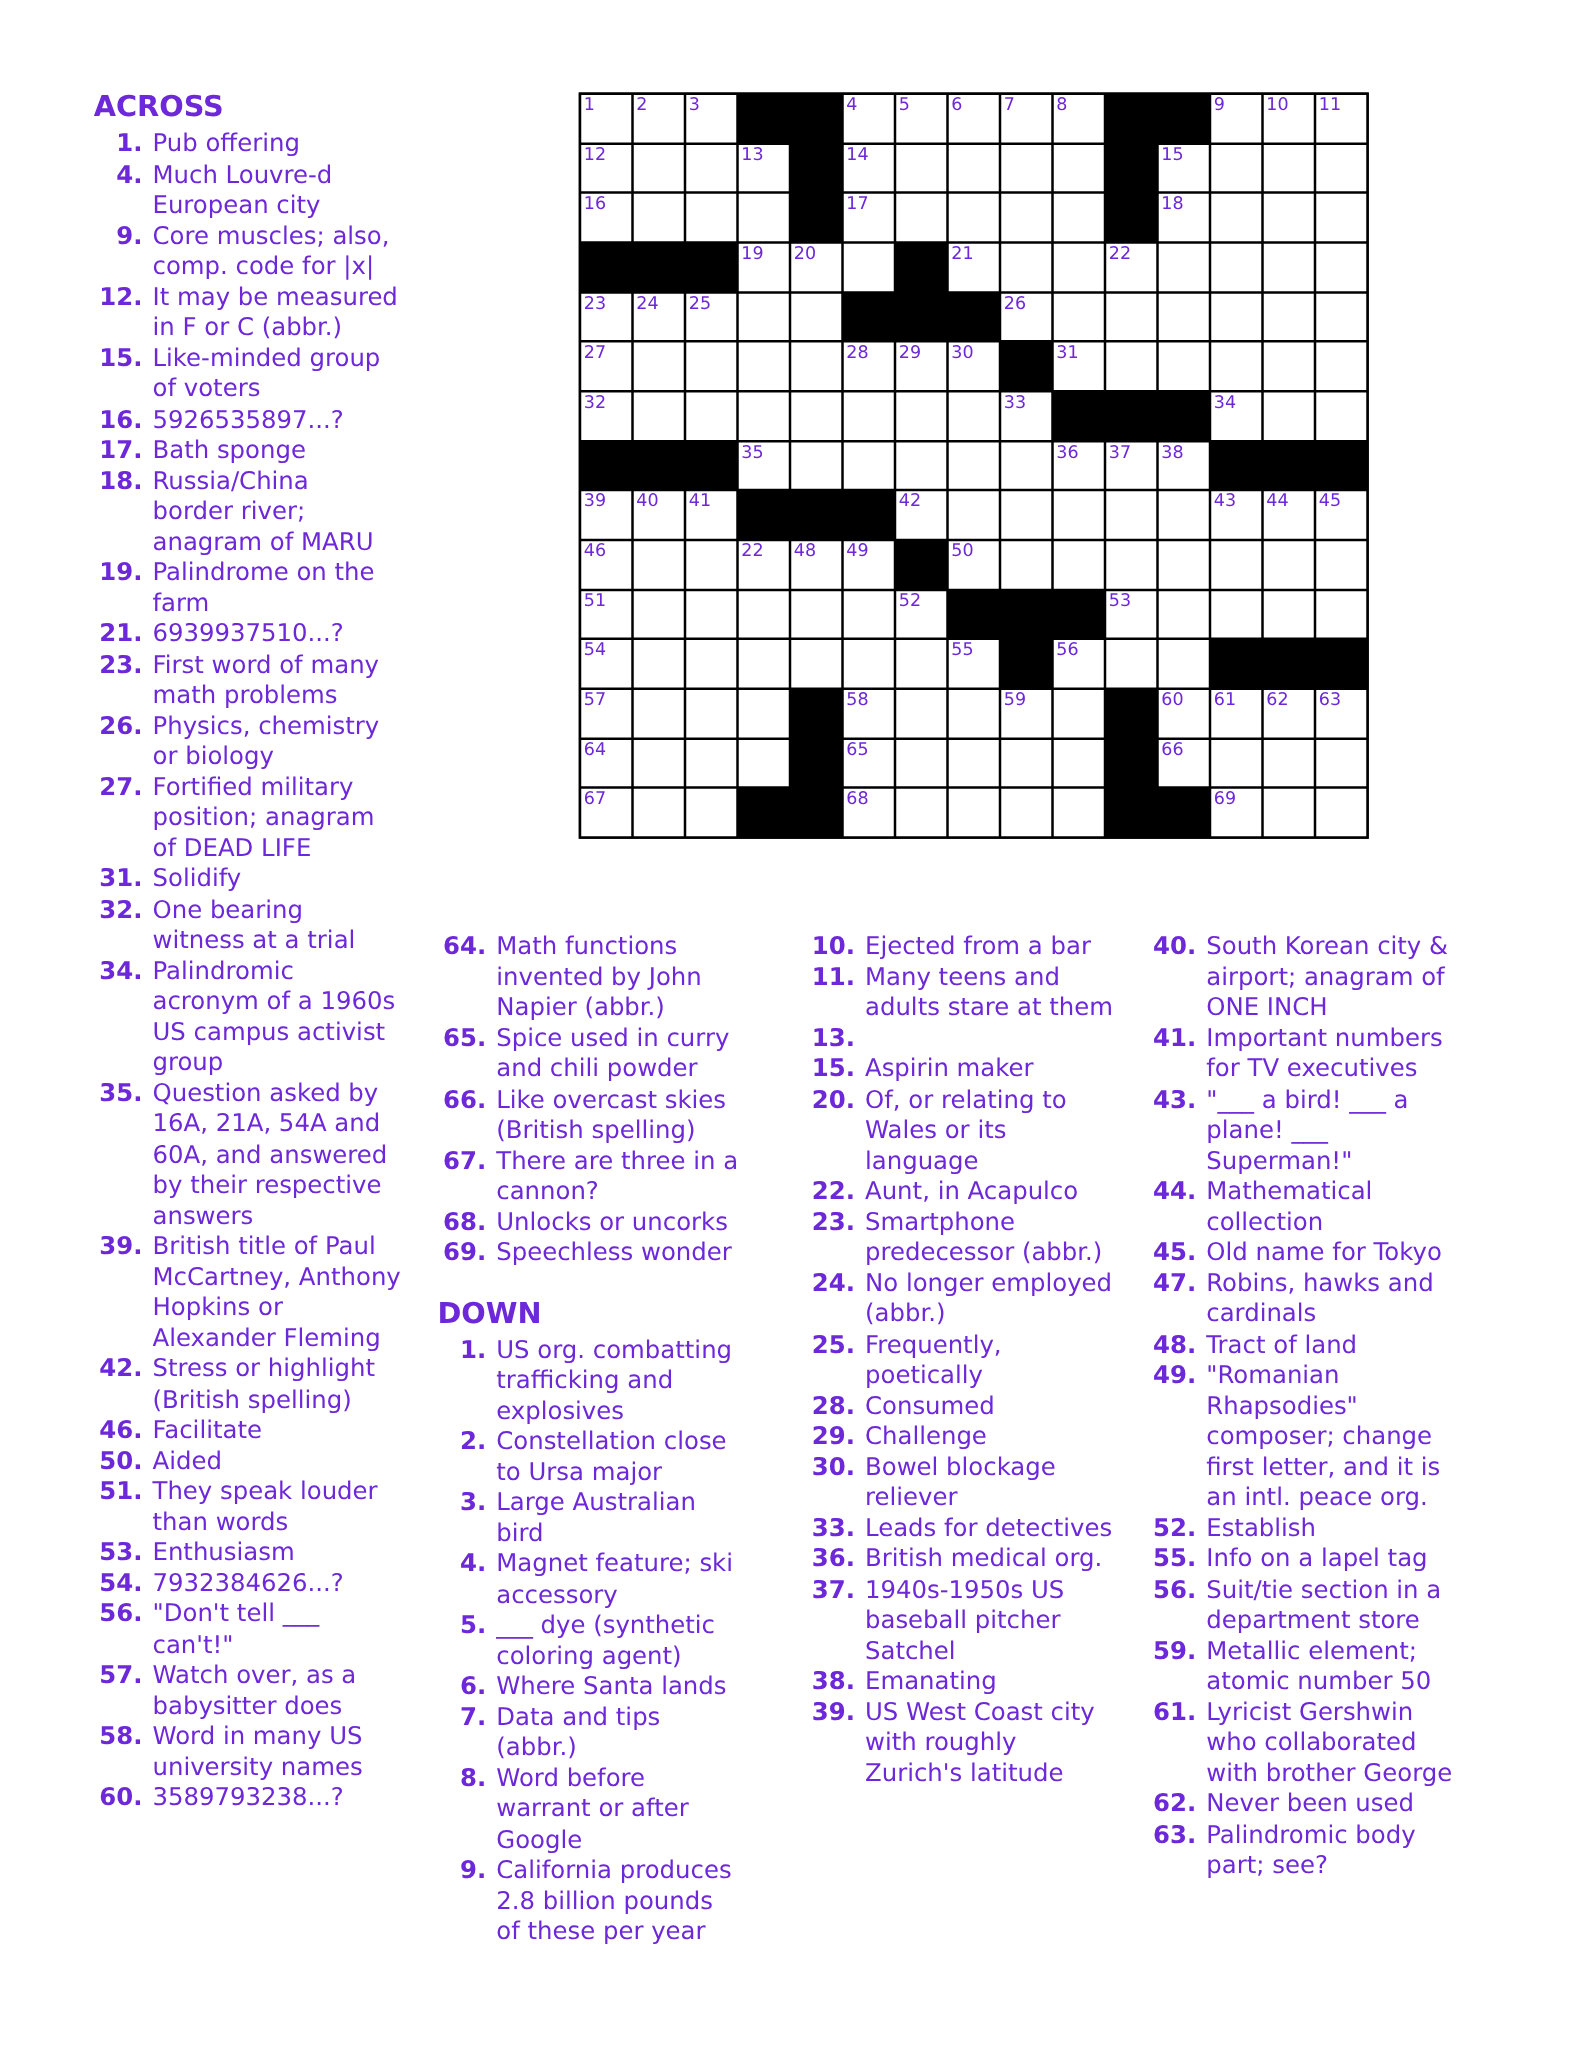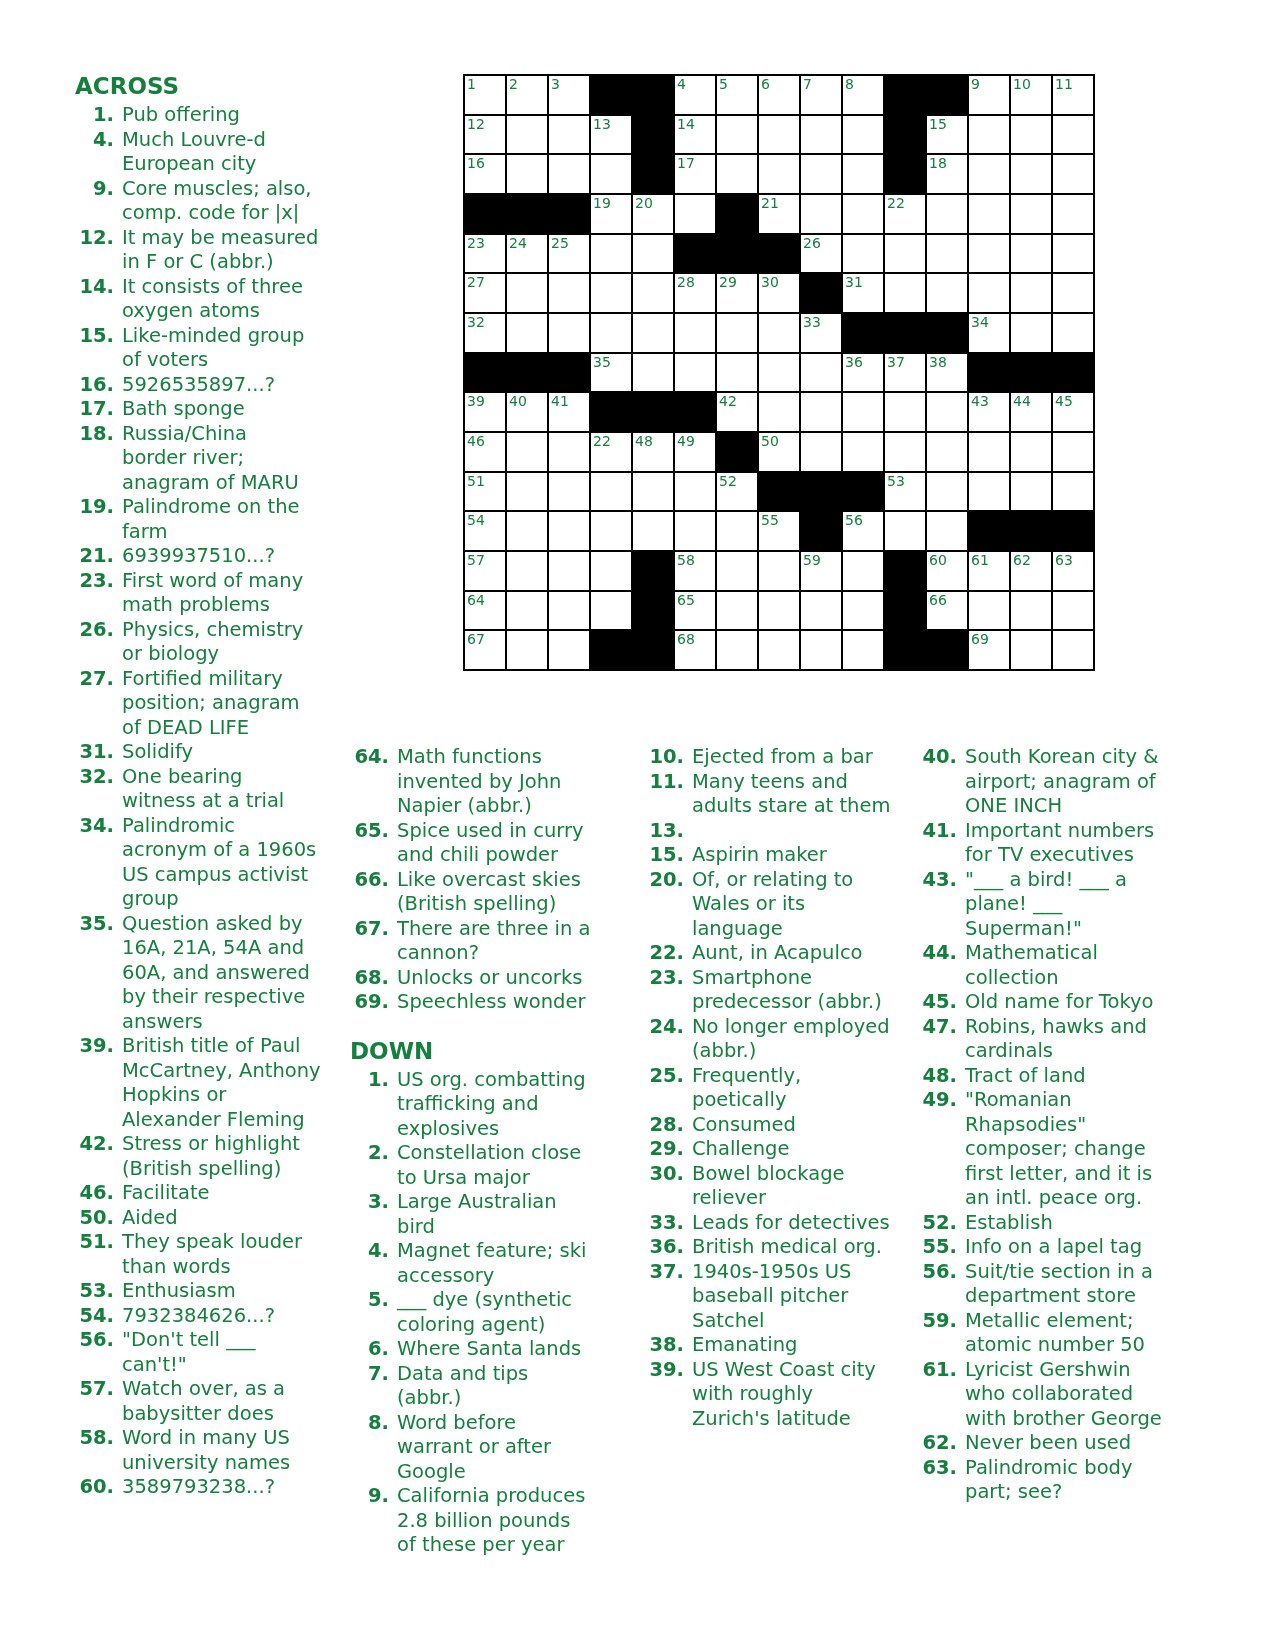--- a/index.html
+++ b/index.html
@@ -1,18 +1,18 @@
 <!DOCTYPE html>
 <html><head>
 <meta charset="utf-8">
 <style>
   html,body { margin:0; padding:0; background:#fff; }
   .page {
     position:relative; width:1275px; height:1650px;
-    background:#ffffff; color:#15803d;
+    background:#ffffff; color:#6d28d9;
     font-family:"DejaVu Sans","Liberation Sans",sans-serif;
     overflow:hidden;
   }
   .clue-col { position:absolute; font-size:19.5px; line-height:24.5px; }
   #col1 { left:75px;  top:72px;  width:282px; }
   #col2 { left:350px; top:745px; width:282px; }
   #col3 { left:645px; top:745px; width:288px; }
   #col4 { left:918px; top:745px; width:290px; }
   .list-header { font-size:23px; font-weight:700; line-height:28px; margin:0 0 3px 0; }
   #col2 .down-header { margin-top:22px; }
@@ -50,25 +50,20 @@
           <div class="clue-num">9.</div>
           <div class="clue-text">Core muscles; also,
 comp. code for |x|</div>
         </div>
         <div class="clue">
           <div class="clue-num">12.</div>
           <div class="clue-text">It may be measured
 in F or C (abbr.)</div>
         </div>
         <div class="clue">
-          <div class="clue-num">14.</div>
-          <div class="clue-text">It consists of three
-oxygen atoms</div>
-        </div>
-        <div class="clue">
           <div class="clue-num">15.</div>
           <div class="clue-text">Like-minded group
 of voters</div>
         </div>
         <div class="clue">
           <div class="clue-num">16.</div>
           <div class="clue-text">5926535897...?</div>
         </div>
         <div class="clue">
           <div class="clue-num">17.</div>

